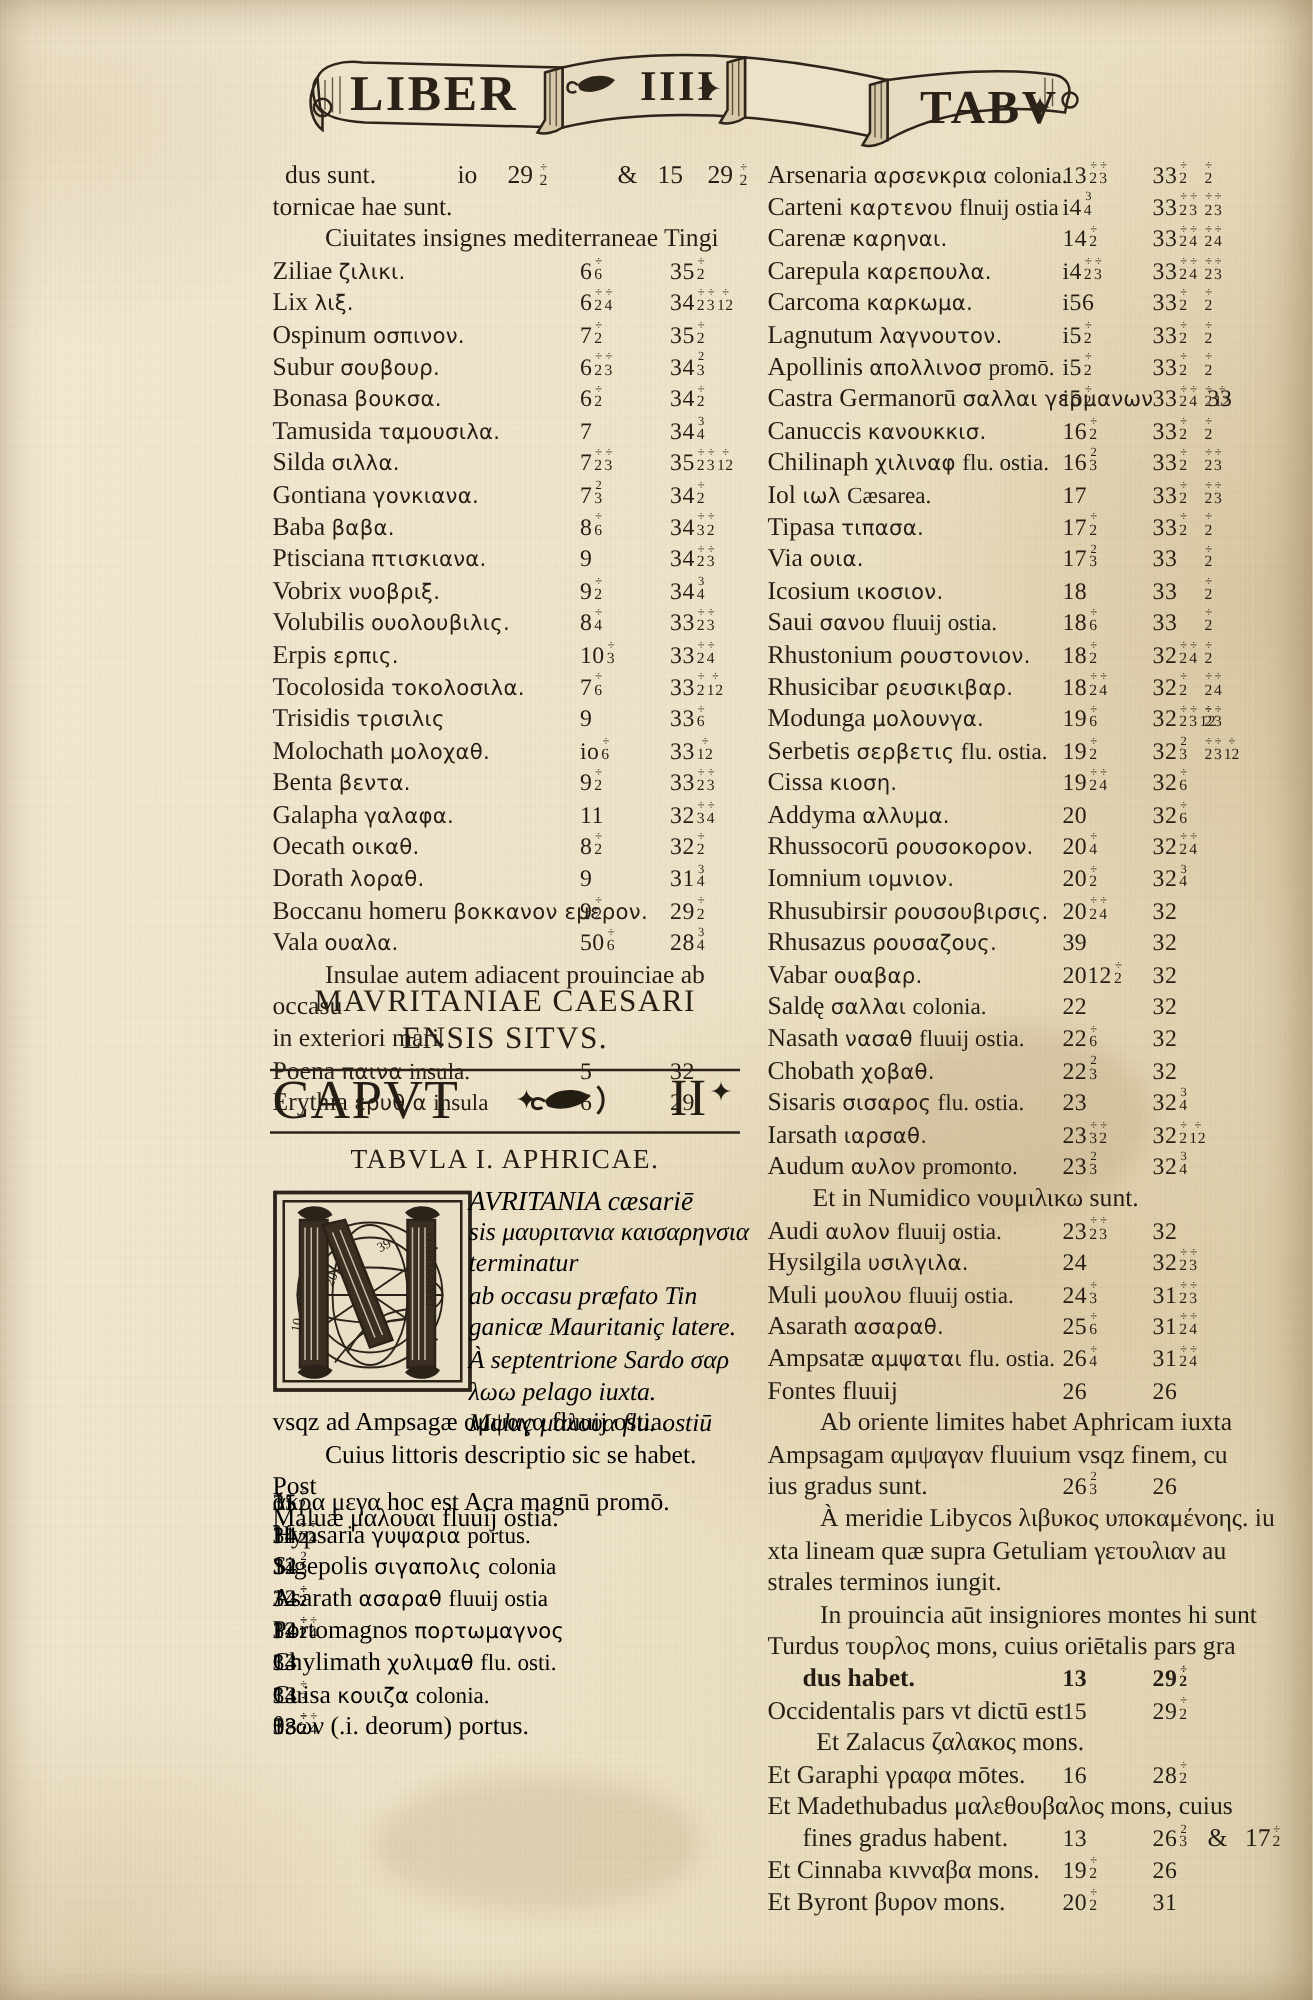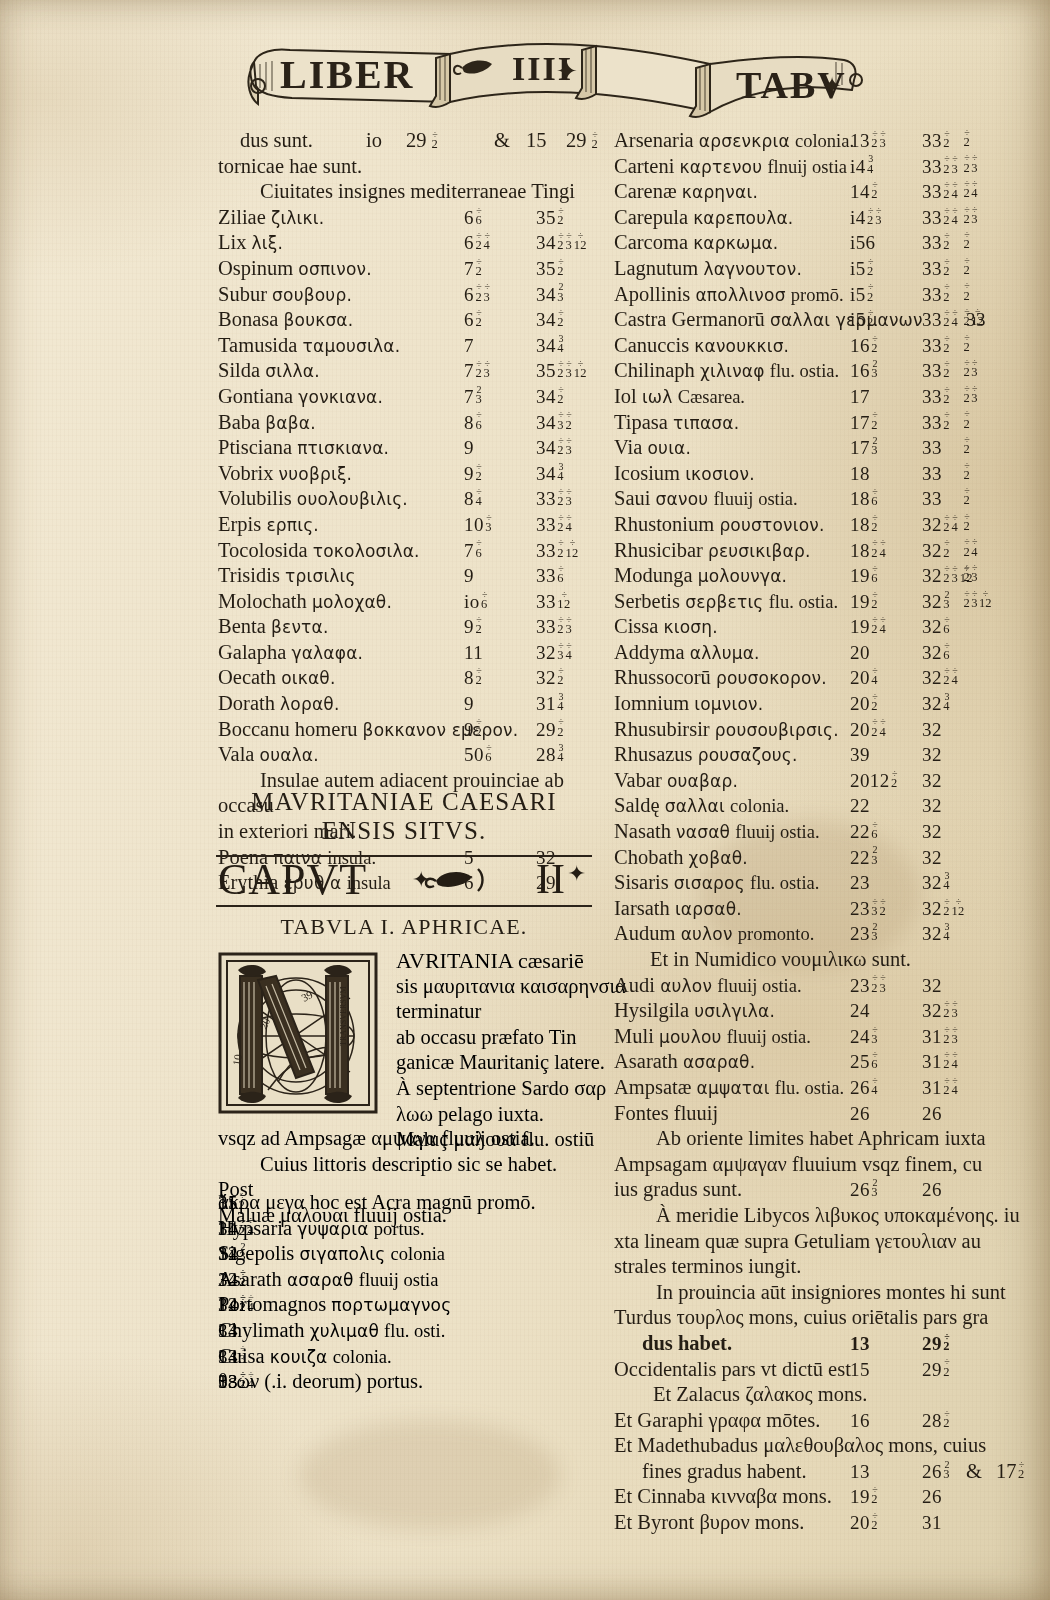--- a/index.html
+++ b/index.html
@@ -76,21 +76,21 @@
   #capWord{position:absolute;left:2px;top:-3px;font-size:44px;letter-spacing:1px;color:#241d14;}
   #capNum{position:absolute;right:26px;top:-2px;font-size:42px;letter-spacing:1px;color:#241d14;}
   #capOrn{position:absolute;left:196px;top:6px;}
   #tabHead{position:absolute;left:218px;top:914px;width:372px;text-align:center;
     font-size:22px;letter-spacing:1.2px;color:#241d14;}
 
   
   #initial{position:absolute;left:218px;top:952px;width:160px;height:162px;}
   #initial svg{display:block;}
 
-  #wrapText{position:absolute;left:396px;top:948px;width:206px;}
+  #wrapText{position:absolute;left:375px;top:948px;width:206px;font-style:italic;}
   #wrapText .row{height:25.6px;line-height:25.6px;white-space:nowrap;font-size:20.5px;}
 
   #afterInit{position:absolute;left:218px;top:1126px;width:372px;}
   #lowerList{position:absolute;left:218px;top:1190px;width:372px;}
 
   
   #edgeNums{position:absolute;left:962px;top:128px;width:88px;color:#241d14;}
   #edgeNums .er{height:25.6px;line-height:25.6px;font-size:18px;white-space:nowrap;}
 </style>
 </head>
@@ -131,21 +131,21 @@
         <path d="M0,6 C6,-2 22,-4 30,2 C24,10 10,14 2,10 Z" fill="#2d2519"></path>
         <path d="M0,6 C-4,2 -8,4 -8,8 C-8,12 -4,13 -1,11" fill="none" stroke="#2d2519" stroke-width="2"></path>
       </g>
       <text x="312" y="52" font-size="26" fill="#2d2519">✦</text>
       <text x="578" y="66" font-size="24" fill="#2d2519">✦</text>
     </svg>
   </div>
 
   <div class="col" id="colL">
     <div class="row">
-      <span class="nm" style="left:22px;">dus sunt.</span>
+      <span class="nm" style="left:10px;">dus sunt.</span>
       <span style="position:absolute;left:148px;">io</span>
       <span style="position:absolute;left:188px;">29</span>
       <span class="fr" style="position:absolute;left:212px;top:2px;">
           <i class="a">÷</i>
           <i>2</i>
         </span>
       <span style="position:absolute;left:276px;">&amp;</span>
       <span style="position:absolute;left:308px;">15</span>
       <span style="position:absolute;left:348px;">29</span>
       <span class="fr" style="position:absolute;left:372px;top:2px;">

